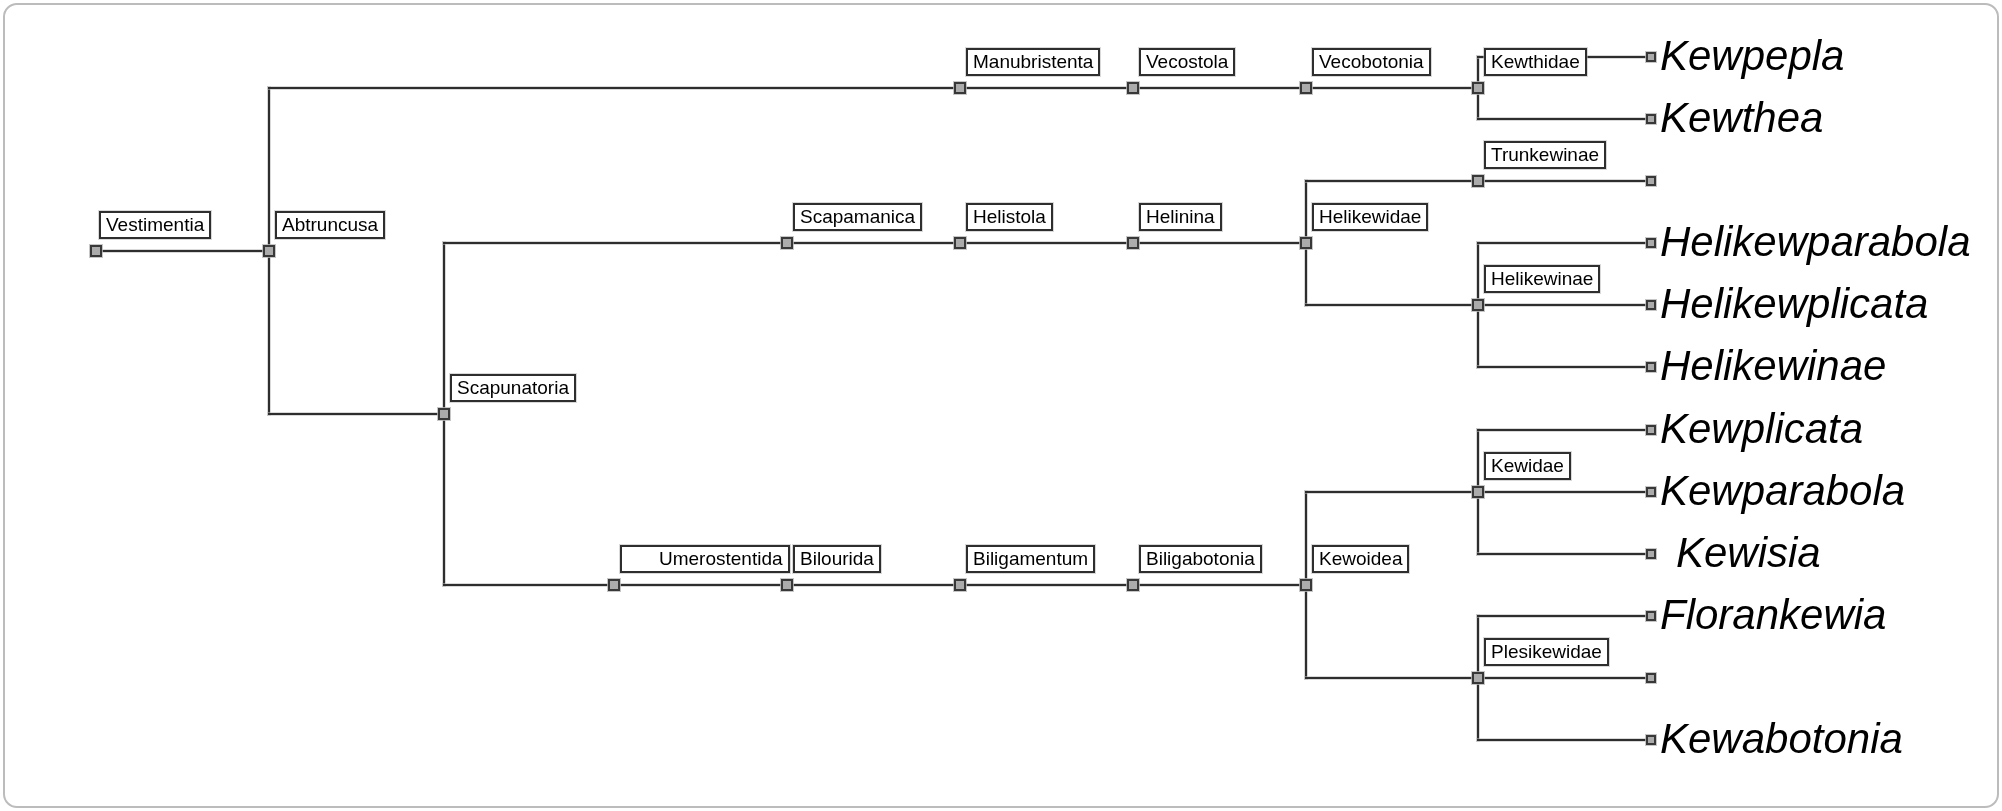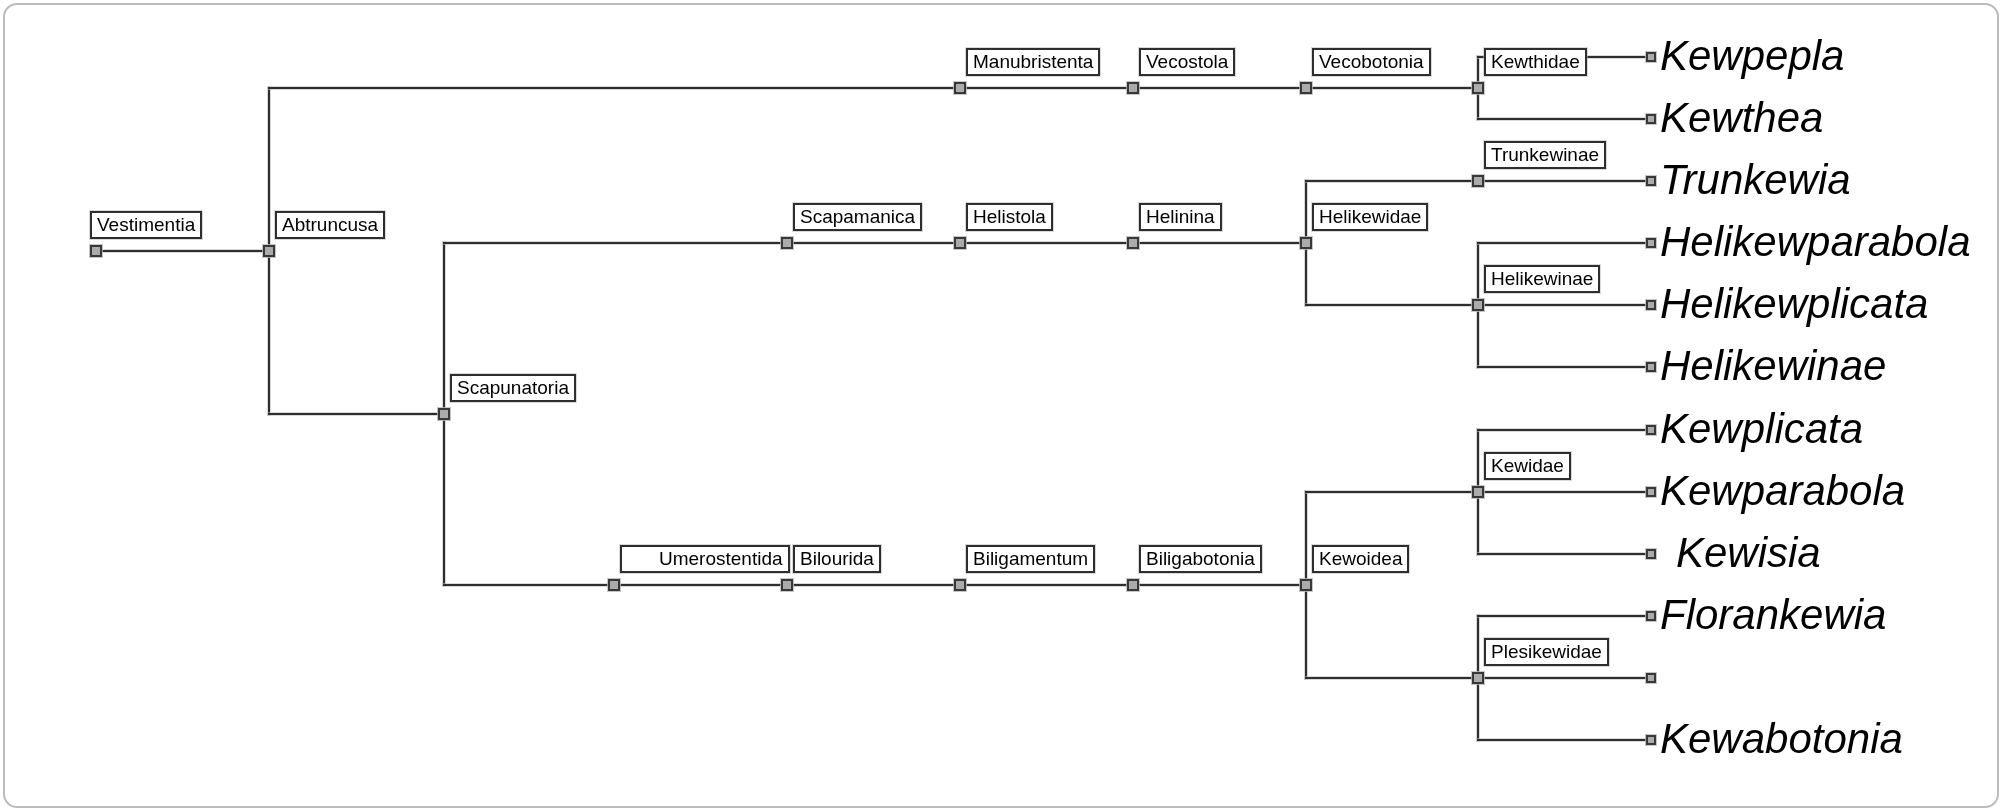--- a/index.html
+++ b/index.html
@@ -117,21 +117,21 @@
     <div class="branch" style="left: 1476.8px; top: 490.8px; width: 2.4px; height: 64.4px;"></div>
     <div class="branch" style="left: 1476.8px; top: 552.8px; width: 174.2px; height: 2.4px;"></div>
     <div class="branch" style="left: 1304.8px; top: 583.8px; width: 2.4px; height: 95.4px;"></div>
     <div class="branch" style="left: 1304.8px; top: 676.8px; width: 173.2px; height: 2.4px;"></div>
     <div class="branch" style="left: 1476.8px; top: 614.8px; width: 2.4px; height: 64.4px;"></div>
     <div class="branch" style="left: 1476.8px; top: 614.8px; width: 174.2px; height: 2.4px;"></div>
     <div class="branch" style="left: 1478px; top: 676.8px; width: 173px; height: 2.4px;"></div>
     <div class="branch" style="left: 1476.8px; top: 676.8px; width: 2.4px; height: 64.4px;"></div>
     <div class="branch" style="left: 1476.8px; top: 738.8px; width: 174.2px; height: 2.4px;"></div>
     <div class="node-sq" style="left: 90px; top: 245px;"></div>
-    <div class="clade-label" style="left: 90px; top: 239px;">Vestimentia</div>
+    <div class="clade-label" style="left: 99px; top: 239px;">Vestimentia</div>
     <div class="node-sq" style="left: 263px; top: 245px;"></div>
     <div class="clade-label" style="left: 275px; top: 239px;">Abtruncusa</div>
     <div class="node-sq" style="left: 954px; top: 82px;"></div>
     <div class="clade-label" style="left: 966px; top: 76px;">Manubristenta</div>
     <div class="node-sq" style="left: 1127px; top: 82px;"></div>
     <div class="clade-label" style="left: 1139px; top: 76px;">Vecostola</div>
     <div class="node-sq" style="left: 1300px; top: 82px;"></div>
     <div class="clade-label" style="left: 1312px; top: 76px;">Vecobotonia</div>
     <div class="node-sq" style="left: 1472px; top: 82px;"></div>
     <div class="clade-label" style="left: 1484px; top: 76px;">Kewthidae</div>
@@ -161,21 +161,20 @@
     <div class="clade-label" style="left: 1312px; top: 573px;">Kewoidea</div>
     <div class="node-sq" style="left: 1472px; top: 486px;"></div>
     <div class="clade-label" style="left: 1484px; top: 480px;">Kewidae</div>
     <div class="node-sq" style="left: 1472px; top: 672px;"></div>
     <div class="clade-label" style="left: 1484px; top: 666px;">Plesikewidae</div>
     <div class="tip-sq" style="left: 1646px; top: 52px;"></div>
     <div class="taxon-label" style="left: 1660px; top: 57px;">Kewpepla</div>
     <div class="tip-sq" style="left: 1646px; top: 114px;"></div>
     <div class="taxon-label" style="left: 1660px; top: 119px;">Kewthea</div>
     <div class="tip-sq" style="left: 1646px; top: 176px;"></div>
-    <div class="taxon-label" style="left: 1660px; top: 181px;">Trunkewia</div>
     <div class="tip-sq" style="left: 1646px; top: 238px;"></div>
     <div class="taxon-label" style="left: 1660px; top: 243px;">Helikewparabola</div>
     <div class="tip-sq" style="left: 1646px; top: 300px;"></div>
     <div class="taxon-label" style="left: 1660px; top: 305px;">Helikewplicata</div>
     <div class="tip-sq" style="left: 1646px; top: 362px;"></div>
     <div class="taxon-label" style="left: 1660px; top: 367px;">Helikewinae</div>
     <div class="tip-sq" style="left: 1646px; top: 425px;"></div>
     <div class="taxon-label" style="left: 1660px; top: 430px;">Kewplicata</div>
     <div class="tip-sq" style="left: 1646px; top: 487px;"></div>
     <div class="taxon-label" style="left: 1660px; top: 492px;">Kewparabola</div>

